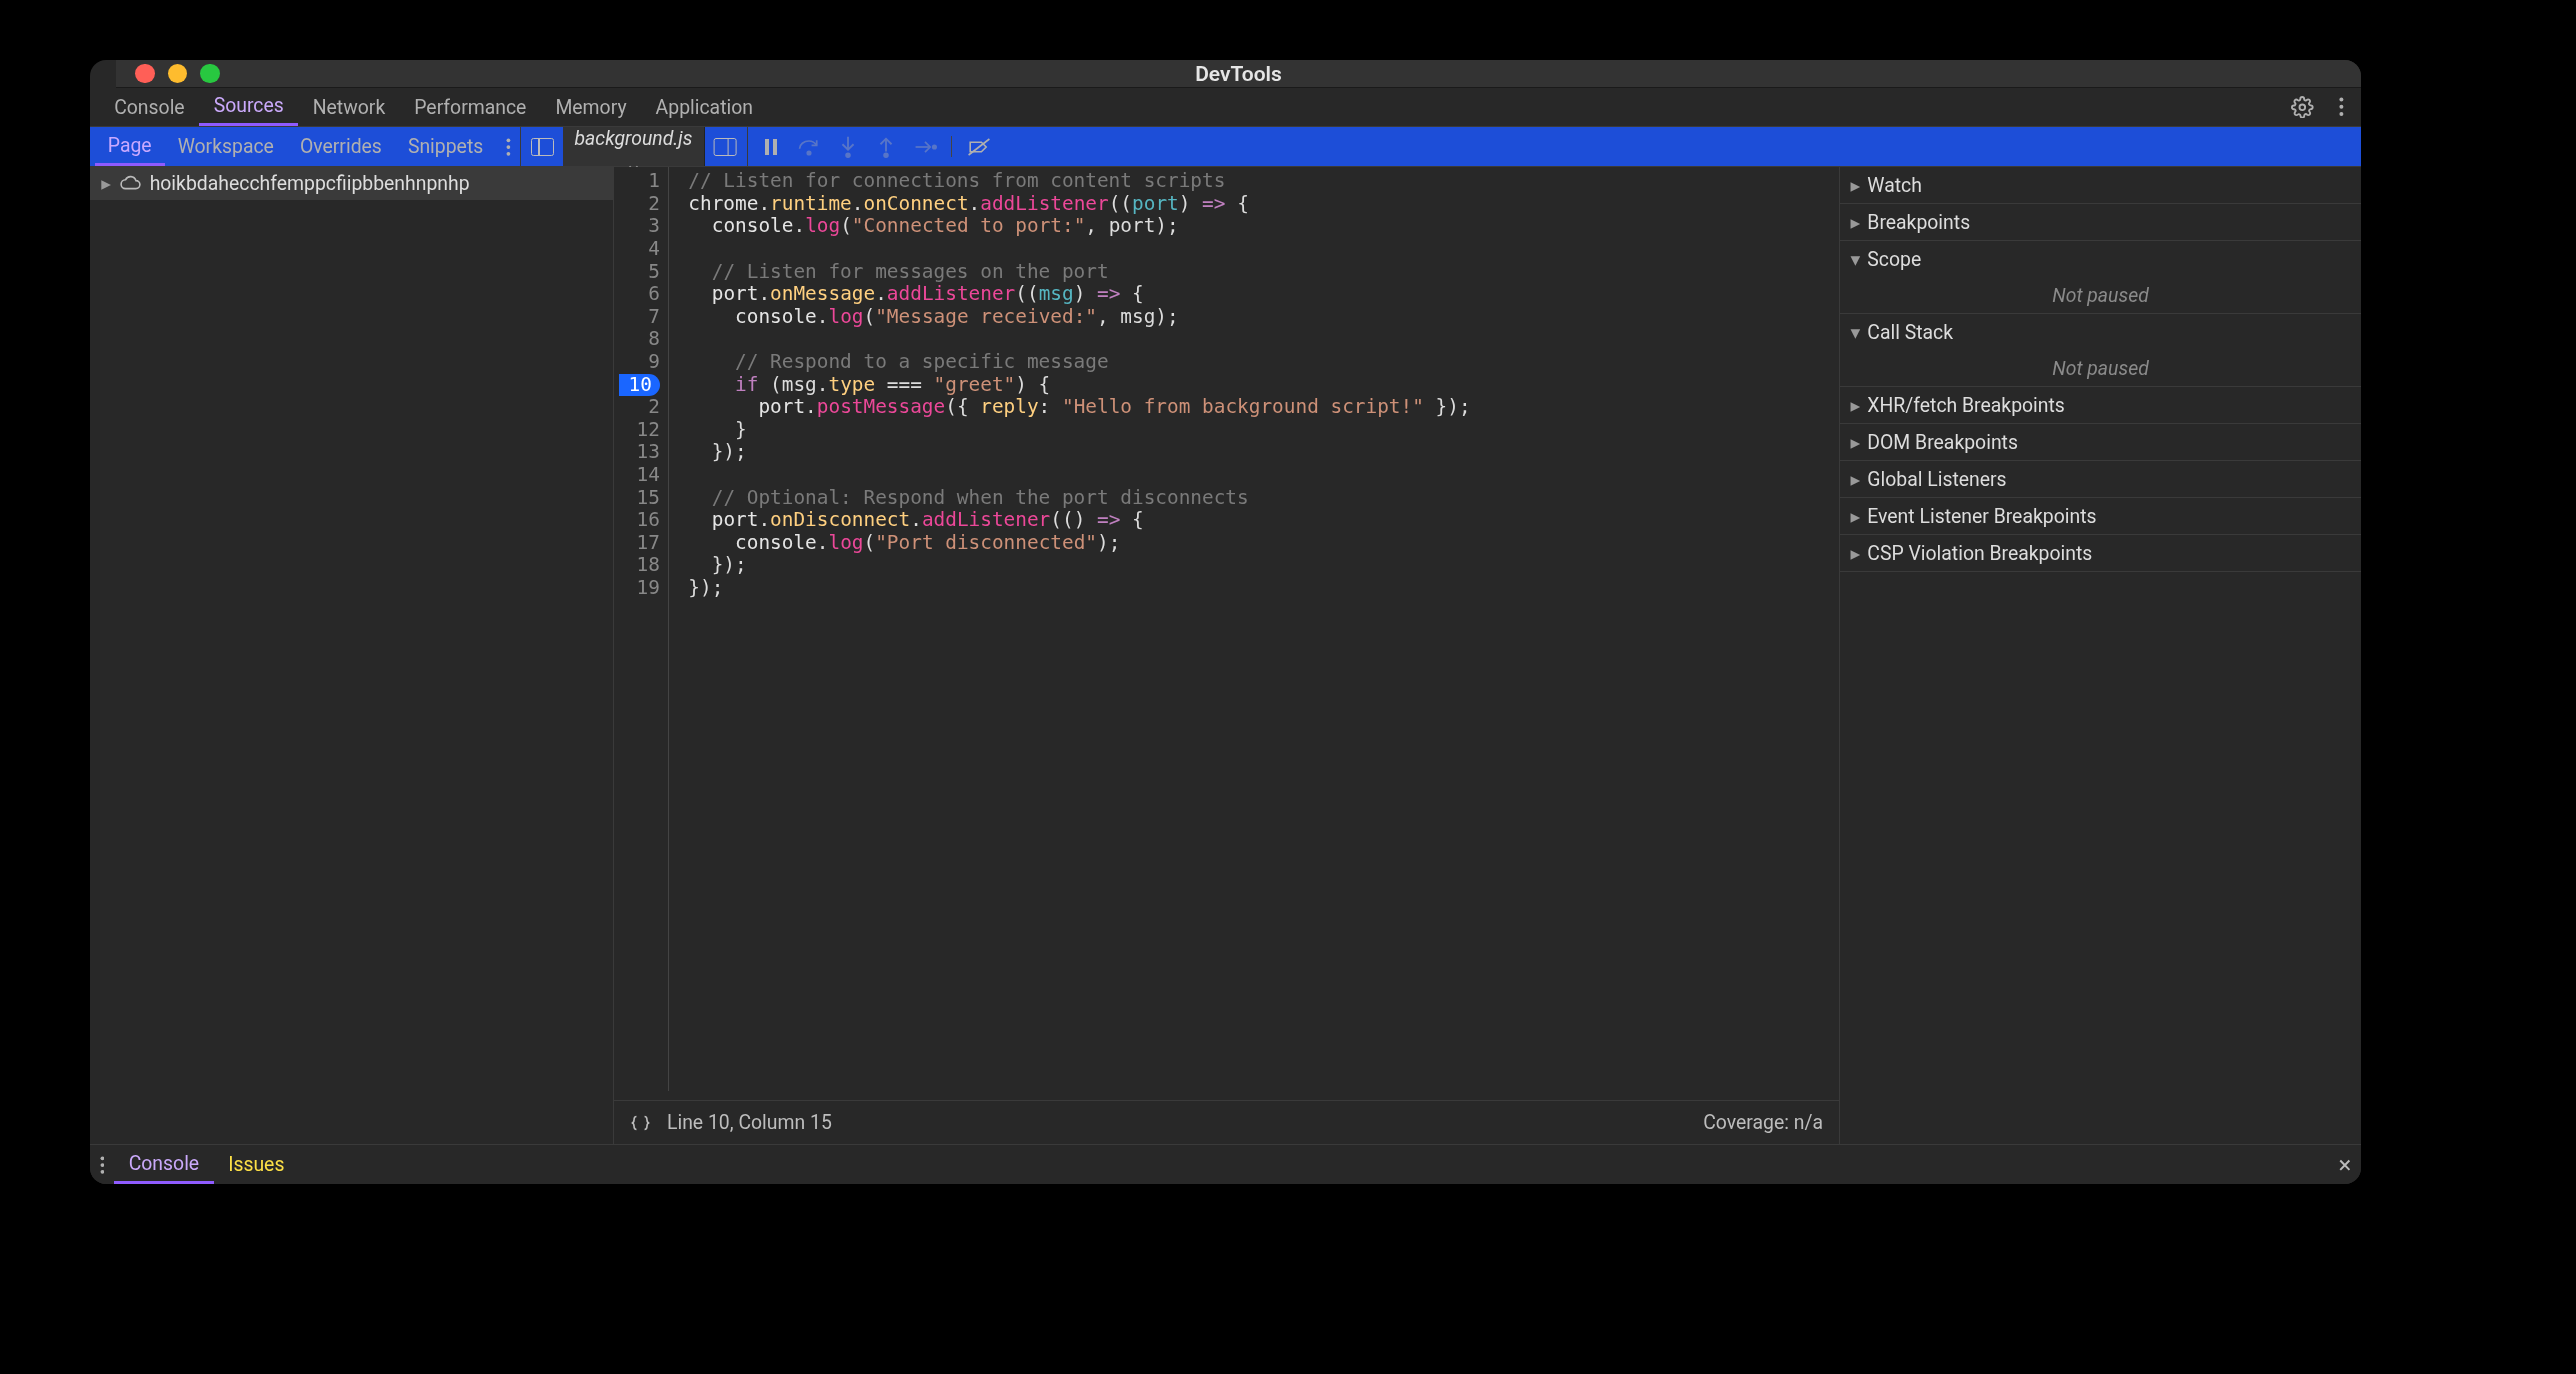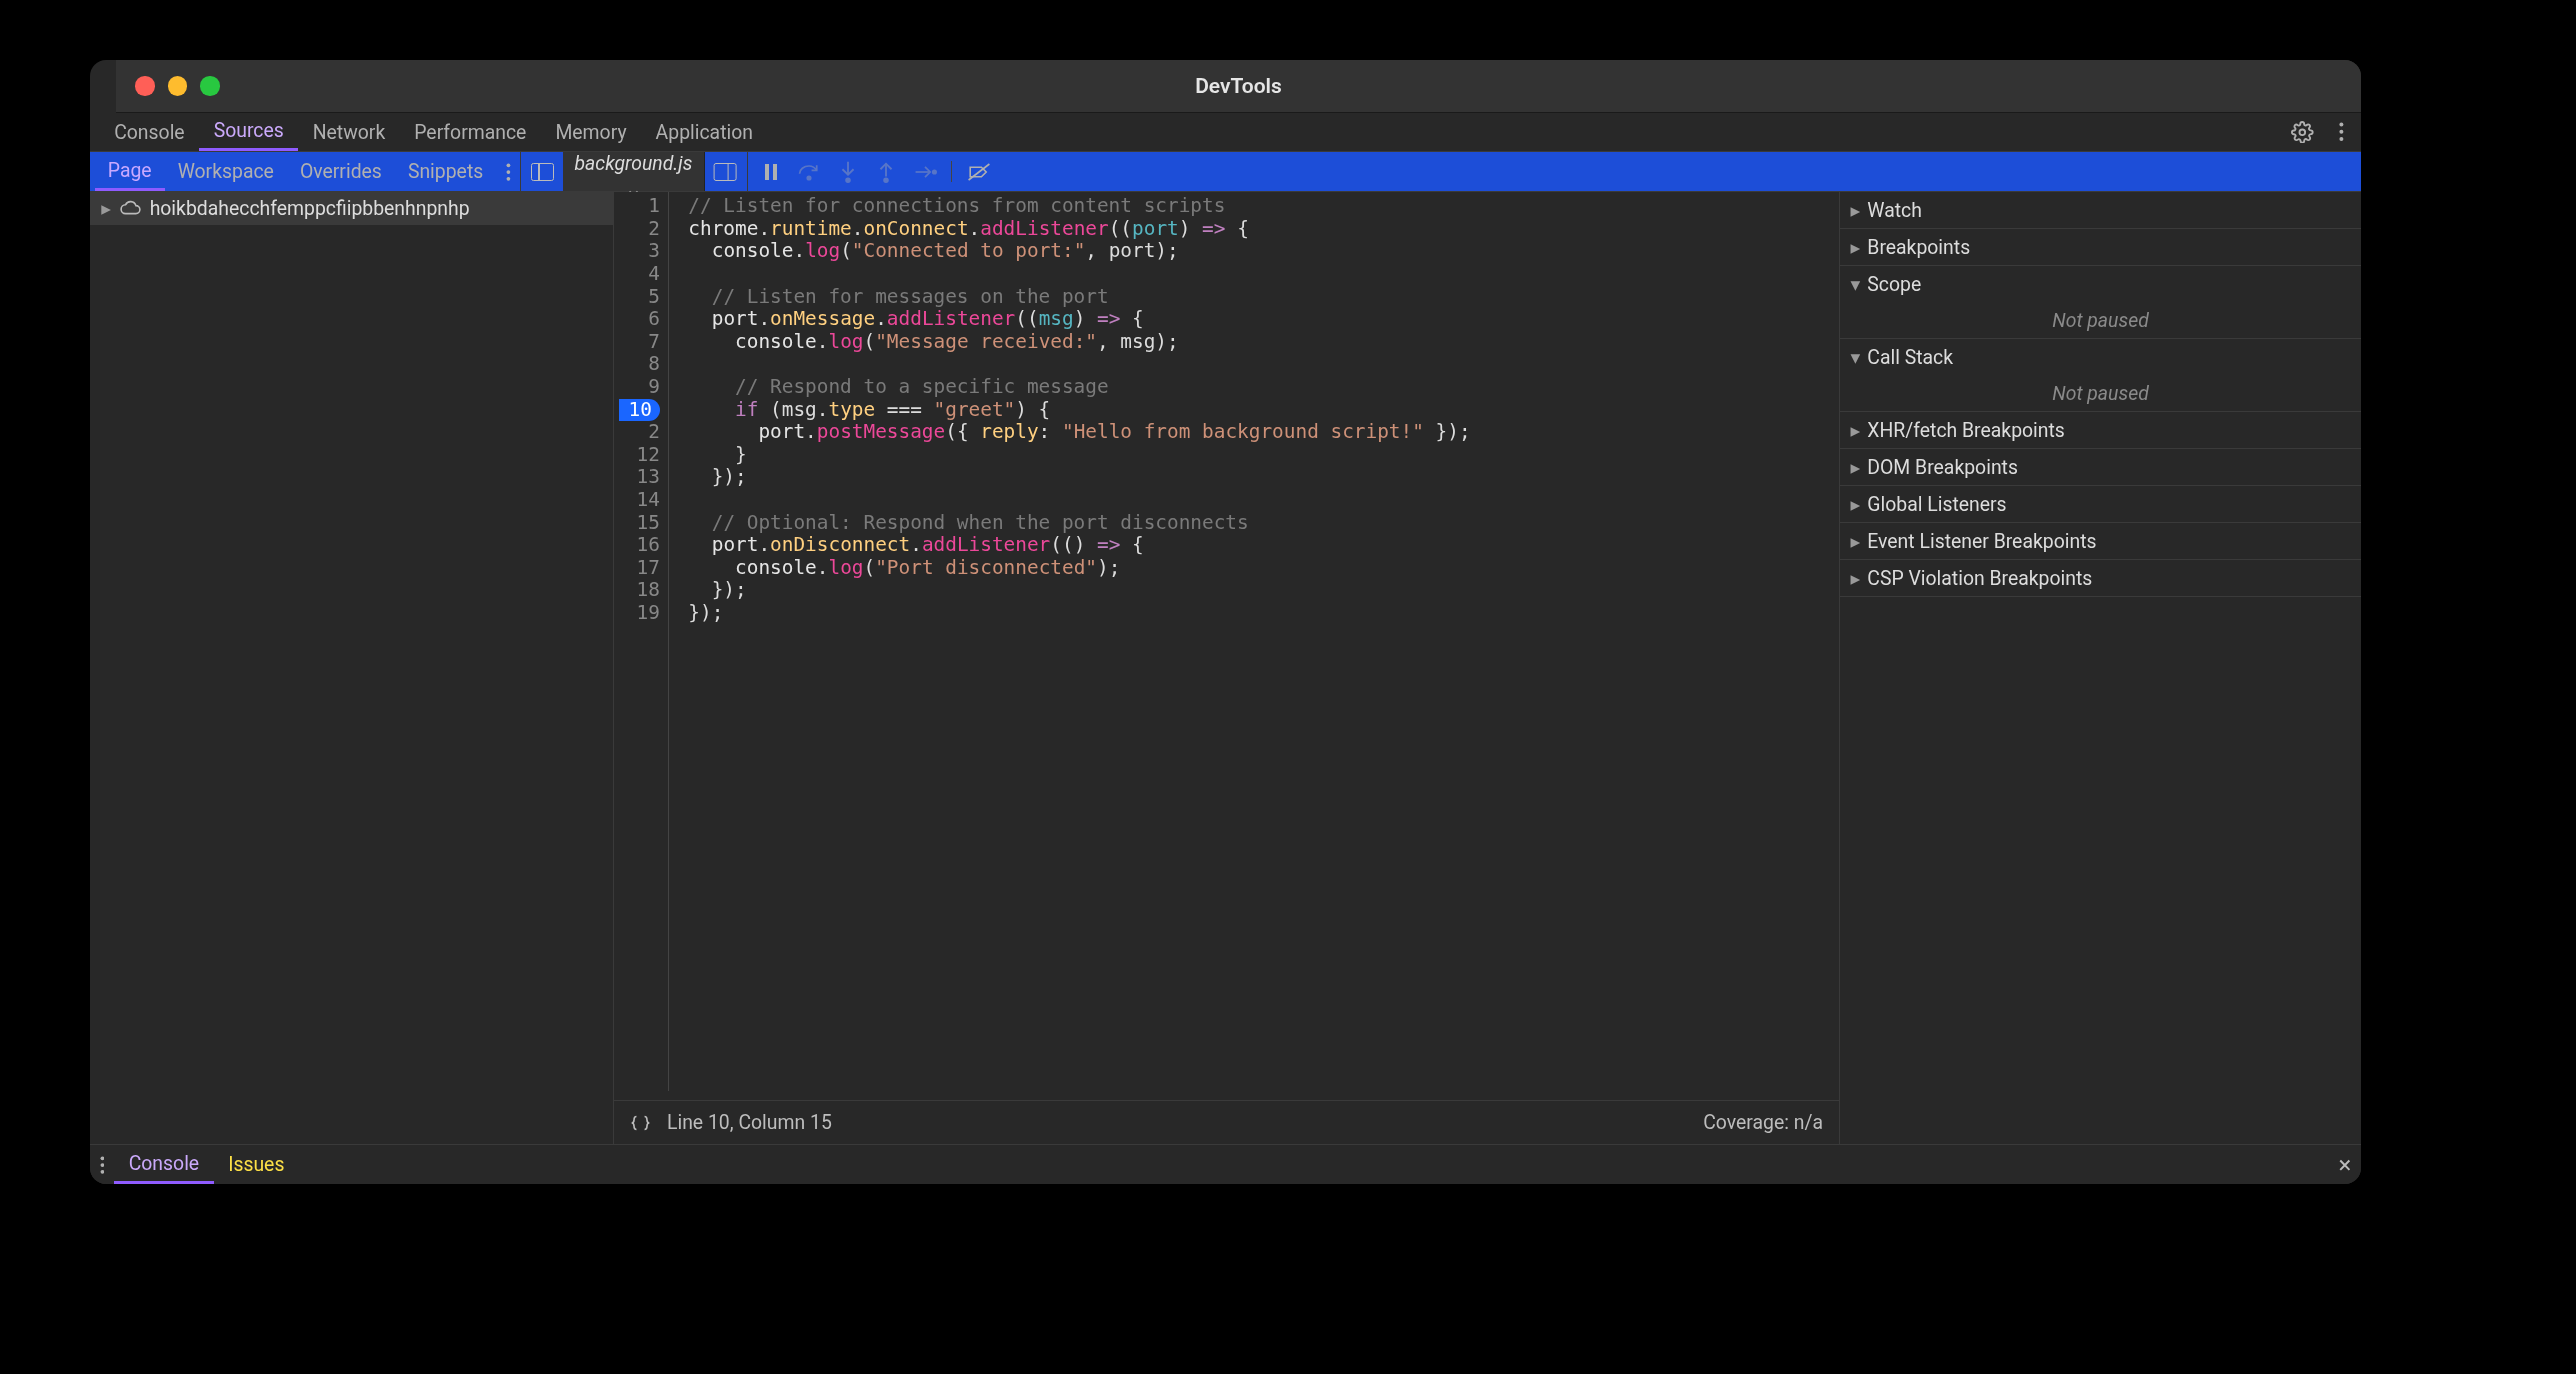--- a/index.html
+++ b/index.html
@@ -1,18 +1,18 @@
 <!DOCTYPE html>
 <html style="font-size:13px"><head>
 <meta charset="utf-8">
 <style>
   * { margin:0; padding:0; box-sizing:border-box; }
   html, body { width:100%; height:100%; background:#000; font-family:-apple-system,BlinkMacSystemFont,"Segoe UI",Roboto,sans-serif; overflow:hidden; }
   .window { position:absolute; left:90px; top:60px; width:2271px; height:1124px; background:#282828; border-radius:16px; box-shadow:0 16px 48px rgba(0,0,0,.5); overflow:hidden; display:flex; flex-direction:column; font-size:19.4px; color:#c9c9c9; }
-  .titlebar { height:53px; display:flex; align-items:center; background:#333; border-bottom:0.8px solid #1a1a1a; position:relative;margin-left:26px; }
+  .titlebar { height:28px; display:flex; align-items:center; background:#333; border-bottom:0.8px solid #1a1a1a; position:relative;margin-left:26px; }
   .traffic { display:flex; gap:13px; padding-left:19.4px; }
   .tl { width:19.4px; height:19.4px; border-radius:50%; }
   .tl.red{background:#ff5f57;} .tl.yel{background:#febc2e;} .tl.grn{background:#28c840;}
   .titletxt{position:absolute;left:0;right:0;text-align:center;color:#e6e6e6;font-weight:600;font-size:21px;}
   .maintabs{height:39px;background:#282828;display:flex;align-items:stretch;border-bottom:0.8px solid #3a3a3a;padding-left:9.7px;}
   .maintabs .tab{padding:0 14.5px;display:flex;align-items:center;color:#b0b0b0;cursor:pointer;font-size:19.4px;}
   .maintabs .tab.active{color:#caa9fa;border-bottom:3.2px solid #8f5bff;}
   .maintabs .spacer{flex:1;}
   .iconbtn{width:39px;display:flex;align-items:center;justify-content:center;color:#b0b0b0;cursor:pointer;}
   .subtabs{height:40px;background:#1d4ed8;display:flex;align-items:stretch;border-bottom:0.8px solid #3a3a3a;padding-left:4.8px;}

